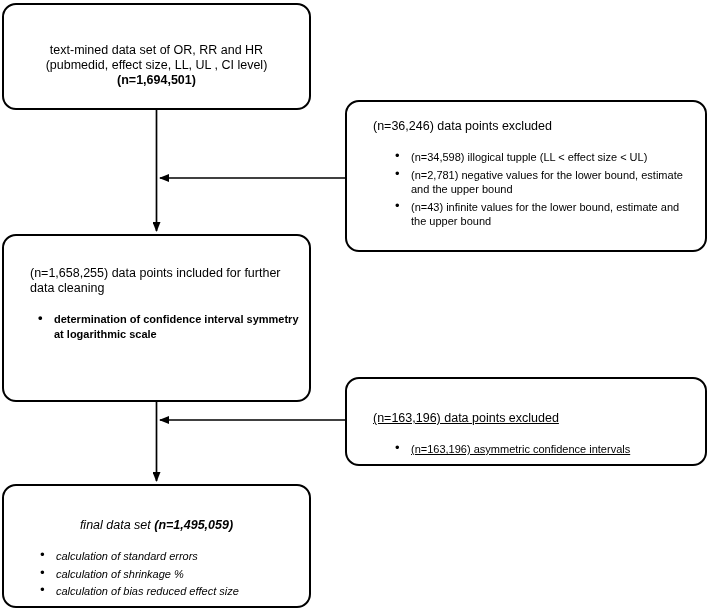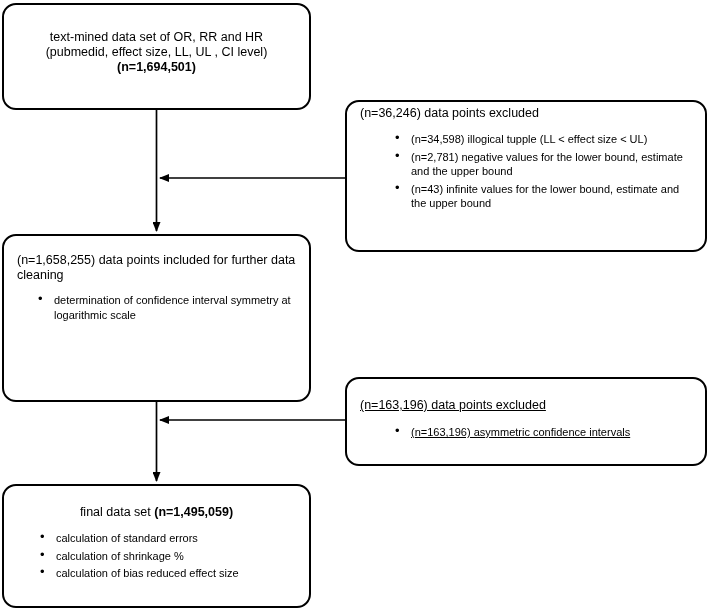--- a/index.html
+++ b/index.html
@@ -56,20 +56,21 @@
     width: 309px;
     height: 168px;
     padding-top: 14px;
   }
   #node-final {
     left: 2px;
     top: 484px;
     width: 309px;
     height: 124px;
     padding-top: 16px;
+    font-style: italic;
   }
 
   
   #node-excluded-1 {
     left: 345px;
     top: 100px;
     width: 362px;
     height: 152px;
     padding-top: 1px;
   }
@@ -78,39 +79,40 @@
     top: 377px;
     width: 362px;
     height: 89px;
     padding-top: 16px;
     text-decoration: underline;
   }
 
   .node-title {
     font-size: 12.5px;
     line-height: 15px;
-    margin: 3px;
+    margin: 16px;
   }
   .node-title.center {
     text-align: center;
   }
   .node-title.left {
     text-align: left;
   }
   .node-title .bold {
     font-weight: bold;
   }
 
   ul.bullets {
     margin: 9px 0 0 0;
     padding: 0 0 0 40px;
     list-style: none;
   }
   ul.bullets.tight {
     margin-top: 10px;
+    font-weight: bold;
   }
   ul.bullets li {
     position: relative;
     font-size: 11px;
     line-height: 14.5px;
     margin-bottom: 2px;
     padding-left: 0;
   }
   ul.bullets li::before {
     content: "\2022";

